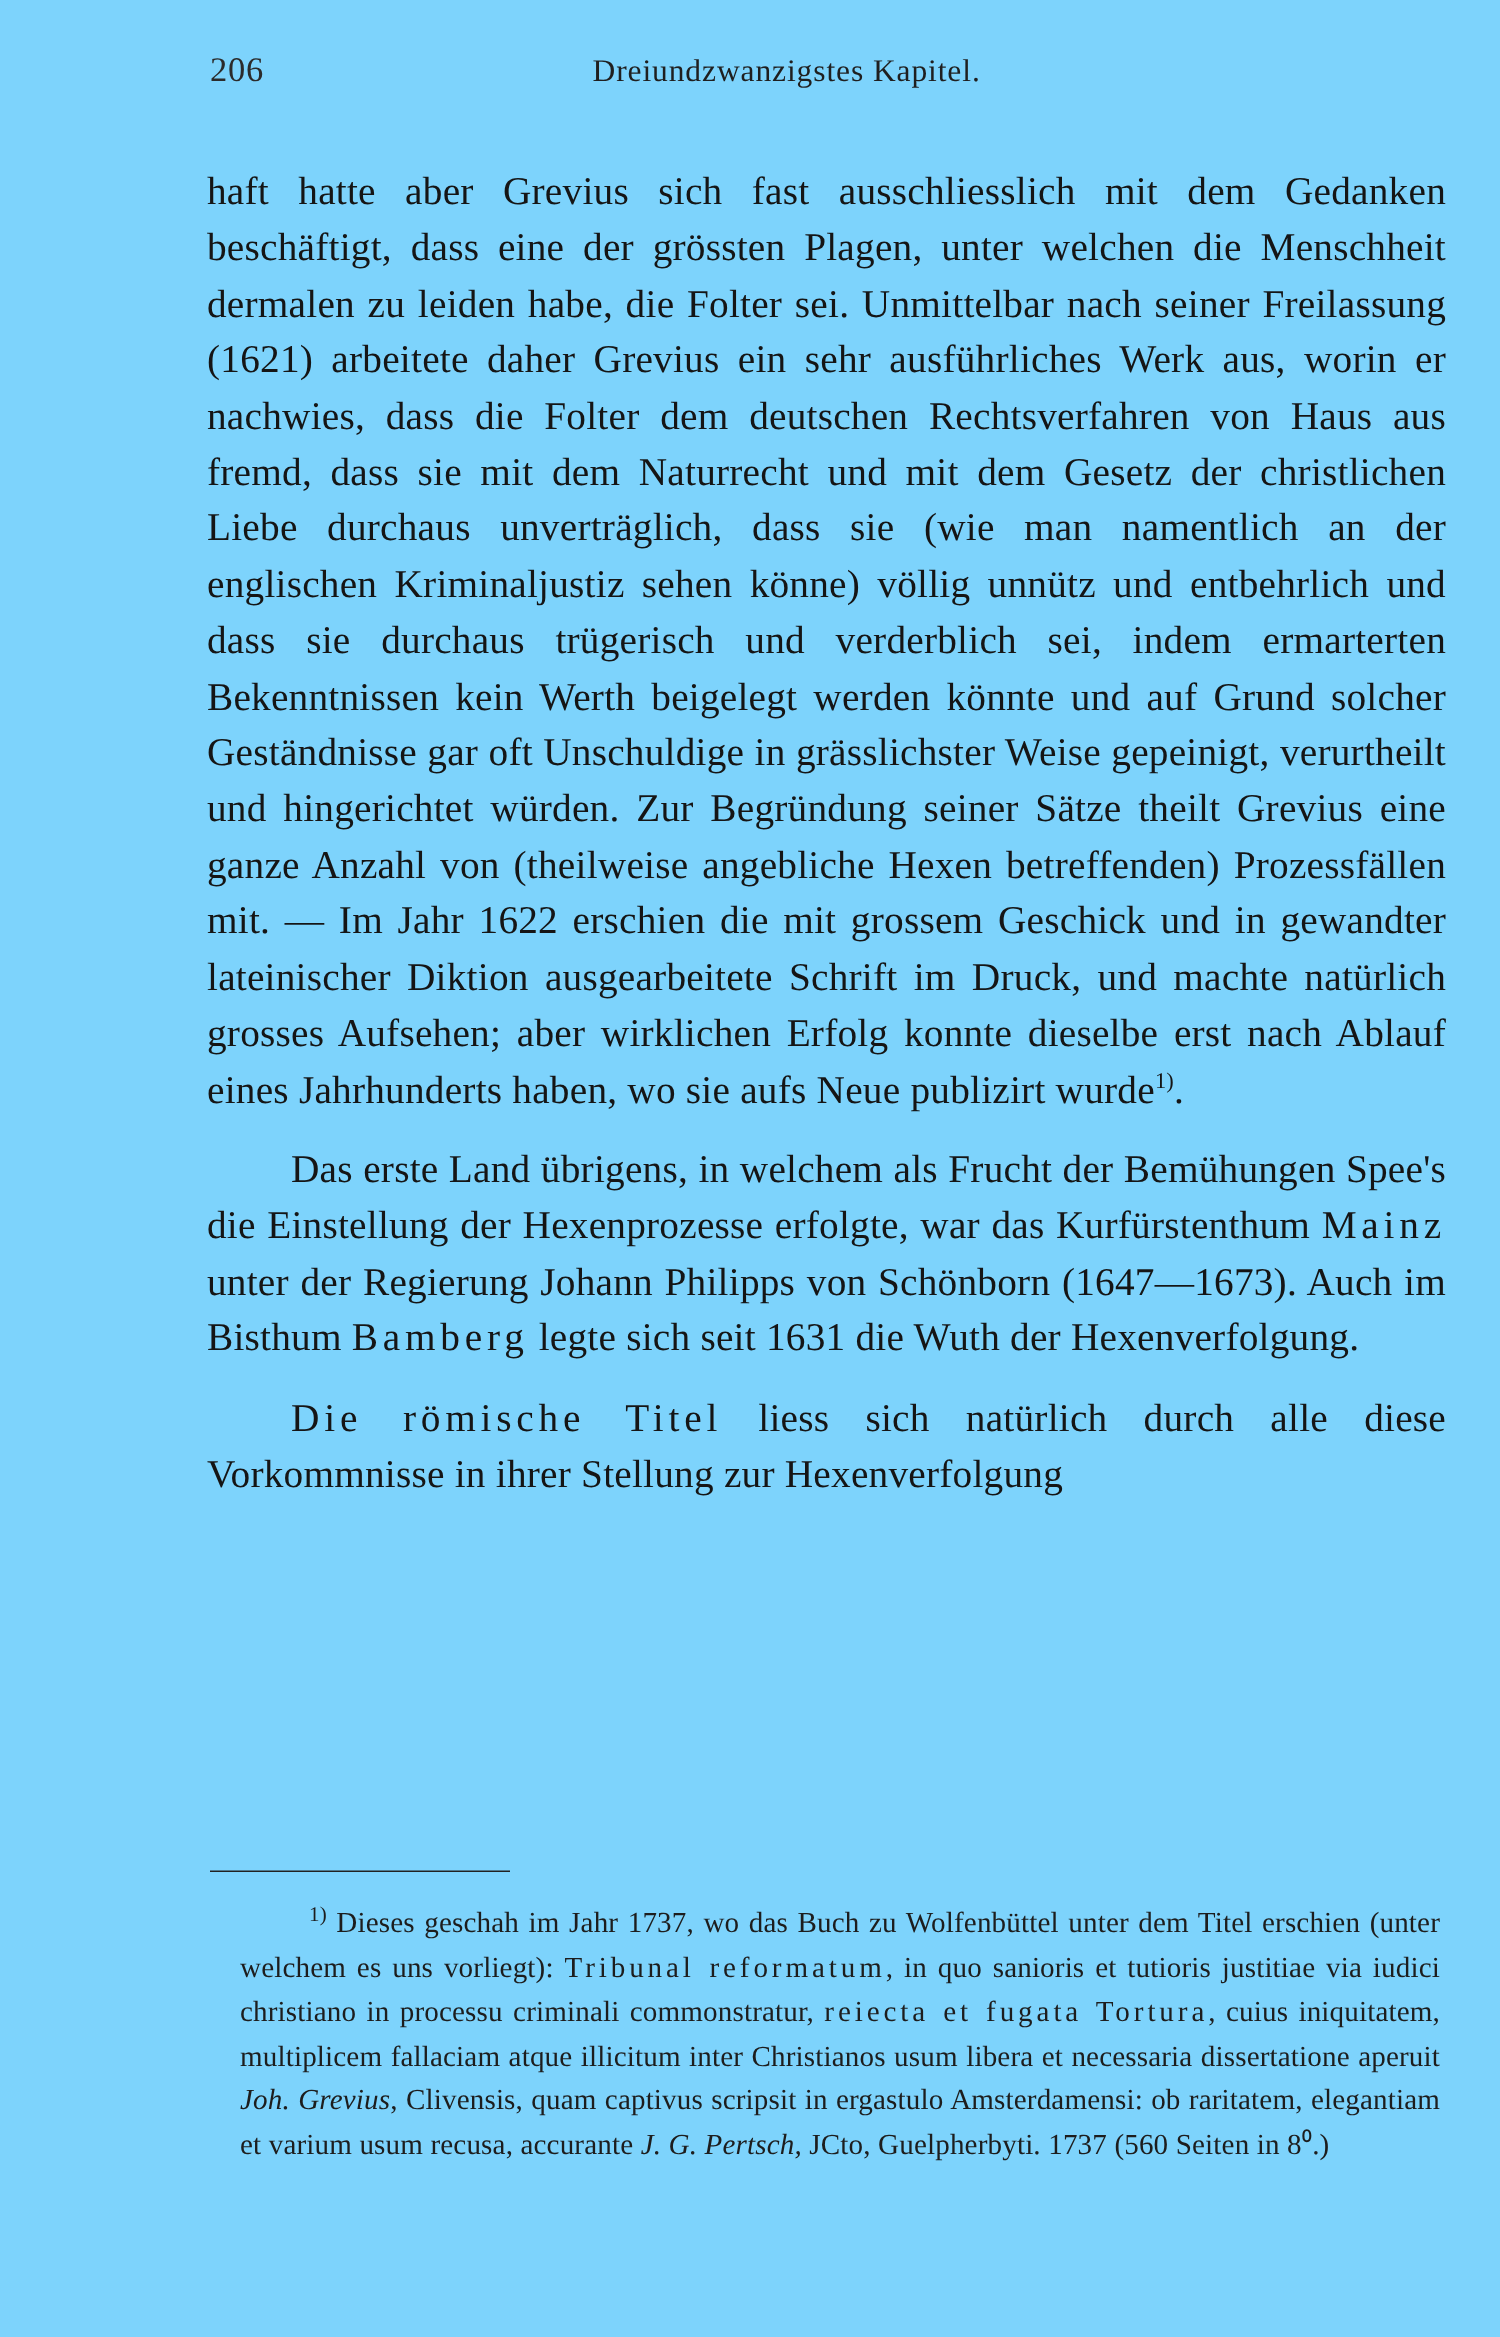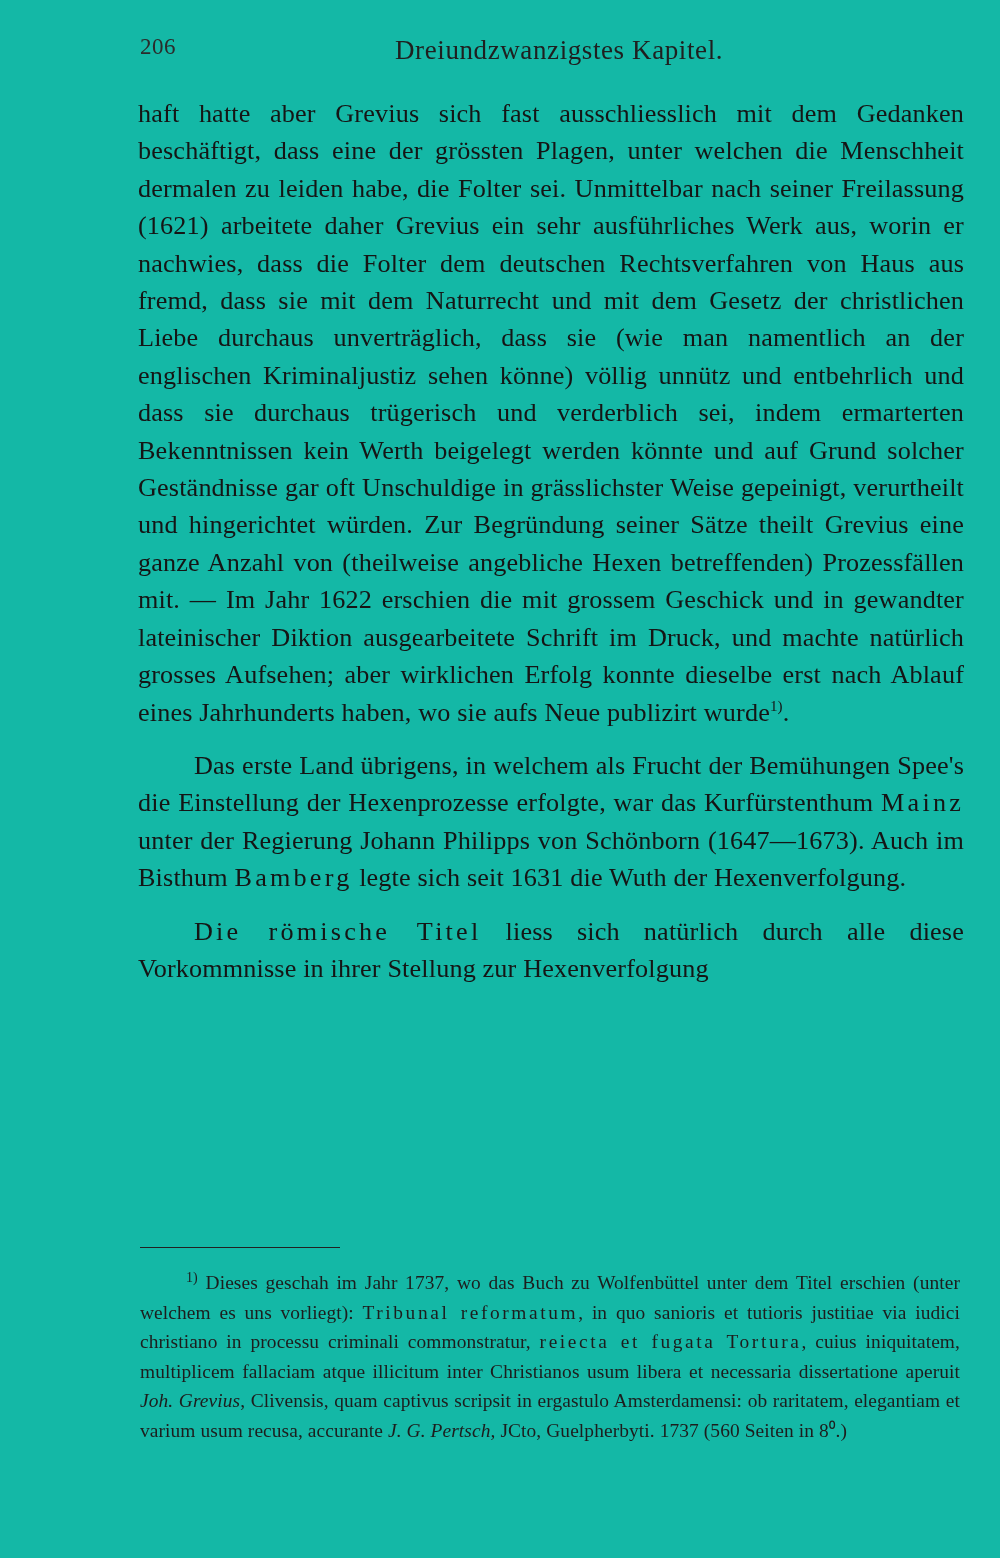--- a/index.html
+++ b/index.html
@@ -13,21 +13,21 @@
     font-family: "Liberation Serif", serif;
     color: #1a1a1a;
     position: relative;
     overflow: hidden;
   }
   .page {
     position: absolute;
     top: 0; left: 0;
     width: 1000px;
     height: 1558px;
-    background: #14b8a6;
+    background: #7dd3fc;
   }
   
   .header {
     position: absolute;
     top: 30px;
     left: 140px;
     width: 820px;
     height: 34px;
   }
   .folio {
@@ -35,28 +35,28 @@
     left: 0;
     top: 4px;
     font-size: 23px;
     letter-spacing: 0.5px;
     color: #2b2b2b;
   }
   .chapter-title {
     position: absolute;
     left: 255px;
     top: 5px;
-    font-size: 27px;
+    font-size: 21px;
     letter-spacing: 0.6px;
     color: #1f1f1f;
   }
   
   .body-text {
     position: absolute;
-    top: 95px;
+    top: 109px;
     left: 138px;
     width: 826px;
   }
   .para {
     font-size: 26.2px;
     line-height: 37.4px;
     text-align: justify;
     text-justify: inter-word;
     margin: 0 0 0 0;
     color: #151515;
@@ -89,21 +89,21 @@
     position: absolute;
     top: 1268px;
     left: 140px;
     width: 820px;
     font-size: 19.4px;
     line-height: 29.6px;
     text-align: justify;
     color: #1d1d1d;
     letter-spacing: 0.1px;
   }
-  .footnote .fn-indent { text-indent: 46px; display: block; }
+  .footnote .fn-indent { text-indent: 46px; display: block; margin-left: 20px; }
   .footnote .sp-small { letter-spacing: 2.6px; }
   .footnote i { font-style: italic; }
   .fn-marker {
     font-size: 14px;
     vertical-align: super;
     line-height: 0;
   }
 </style>
 </head>
 <body>

